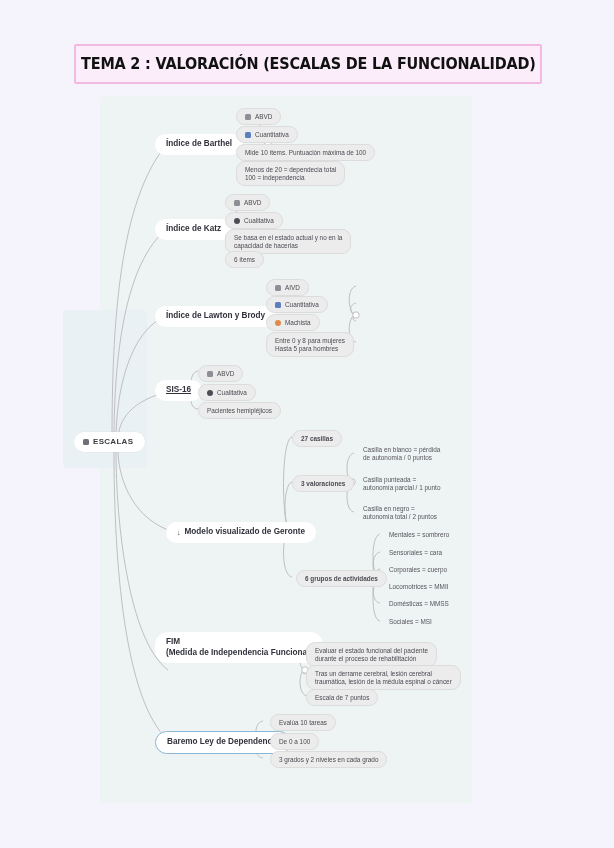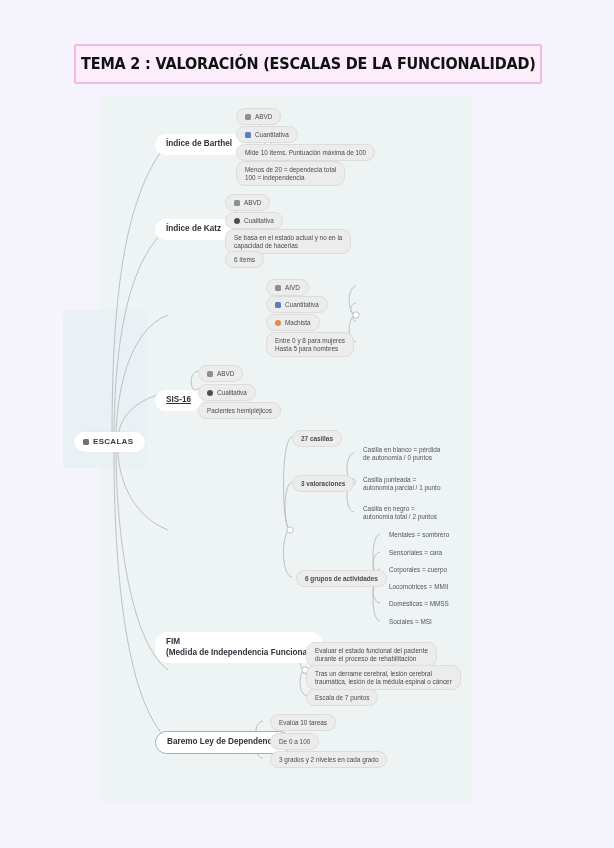--- a/index.html
+++ b/index.html
@@ -235,52 +235,59 @@
     <span class="tx">Cualitativa</span>
   </div>
   <div class="node n2" style="left:225px; top:229px;">
     <span class="tx">Se basa en el estado actual y no en la
 capacidad de hacerlas</span>
   </div>
   <div class="node n2" style="left:225px; top:251px;">
     <span class="tx">6 ítems</span>
   </div>
 
+  <div class="node n1" style="left:155px; top:306px;">
+    <span class="tx">Índice de Lawton y Brody</span>
+  </div>
   <div class="node n2" style="left:266px; top:279px;">
     <span class="chip chip-grey"></span>
     <span class="tx">AIVD</span>
   </div>
   <div class="node n2" style="left:266px; top:296px;">
     <span class="chip chip-blue"></span>
     <span class="tx">Cuantitativa</span>
   </div>
   <div class="node n2" style="left:266px; top:314px;">
     <span class="chip chip-orange"></span>
     <span class="tx">Machista</span>
   </div>
   <div class="node n2" style="left:266px; top:332px;">
     <span class="tx">Entre 0 y 8 para mujeres
 Hasta 5 para hombres</span>
   </div>
 
-  <div class="node n1" style="left:155px; top:390px;text-decoration:underline;">
+  <div class="node n1" style="left:155px; top:380px;text-decoration:underline;">
     <span class="tx">SIS-16</span>
   </div>
   <div class="node n2" style="left:198px; top:365px;">
     <span class="chip chip-grey"></span>
     <span class="tx">ABVD</span>
   </div>
   <div class="node n2" style="left:198px; top:384px;">
     <span class="chip chip-dark"></span>
     <span class="tx">Cualitativa</span>
   </div>
   <div class="node n2" style="left:198px; top:402px;">
     <span class="tx">Pacientes hemipléjicos</span>
   </div>
 
+  <div class="node n1" style="left:166px; top:522px;">
+    <span class="ic">↓</span>
+    <span class="tx">Modelo visualizado de Geronte</span>
+  </div>
 
   <div class="node n2 bold" style="left:292px; top:430px;">
     <span class="tx">27 casillas</span>
   </div>
 
   <div class="node n2 bold" style="left:292px; top:475px;">
     <span class="tx">3 valoraciones</span>
   </div>
   <div class="node n3" style="left:356px; top:444px;">
     <span class="tx">Casilla en blanco = pérdida

